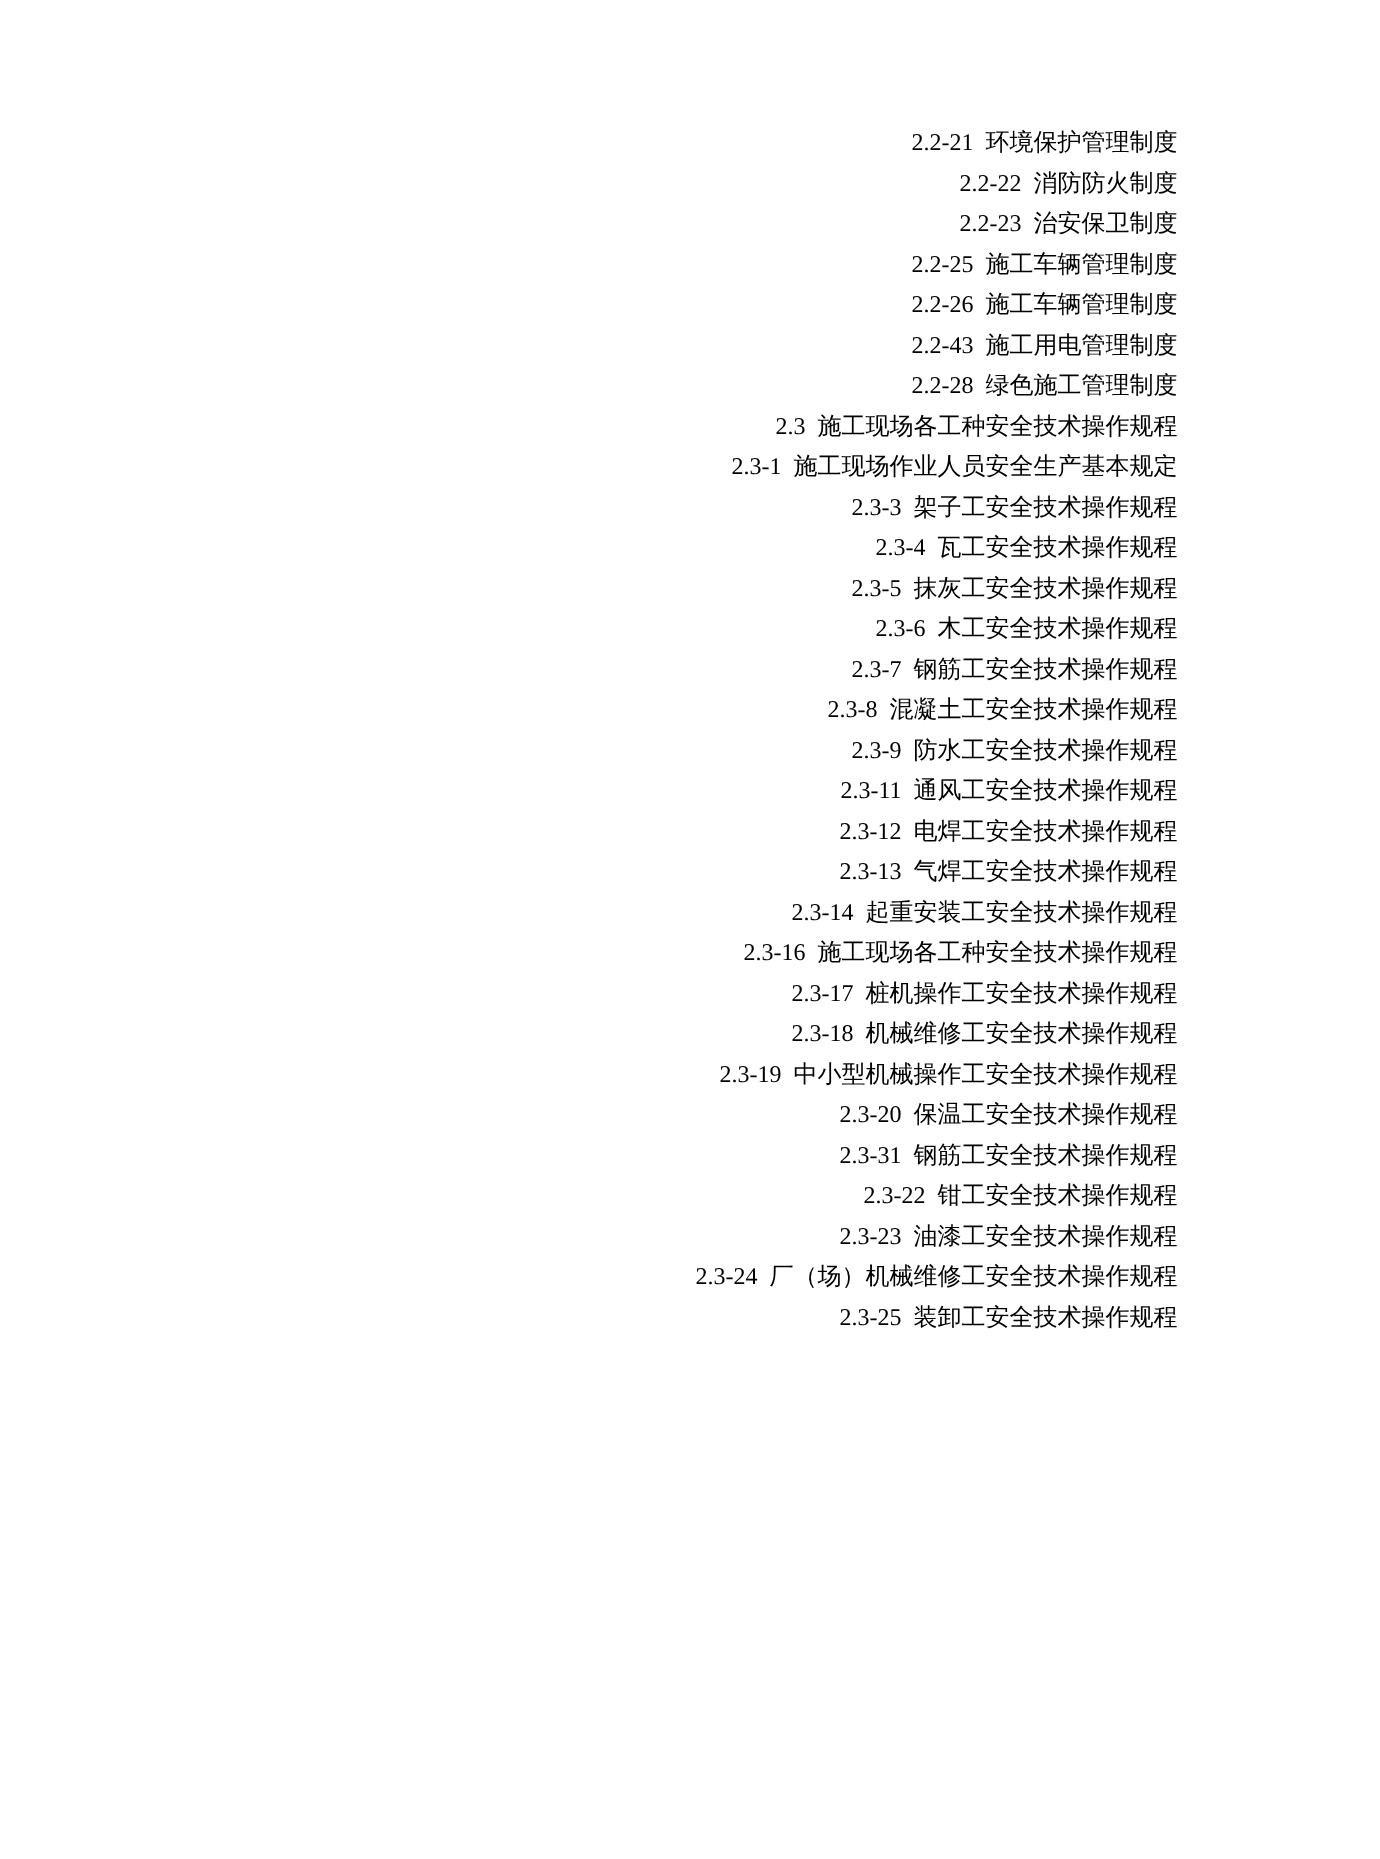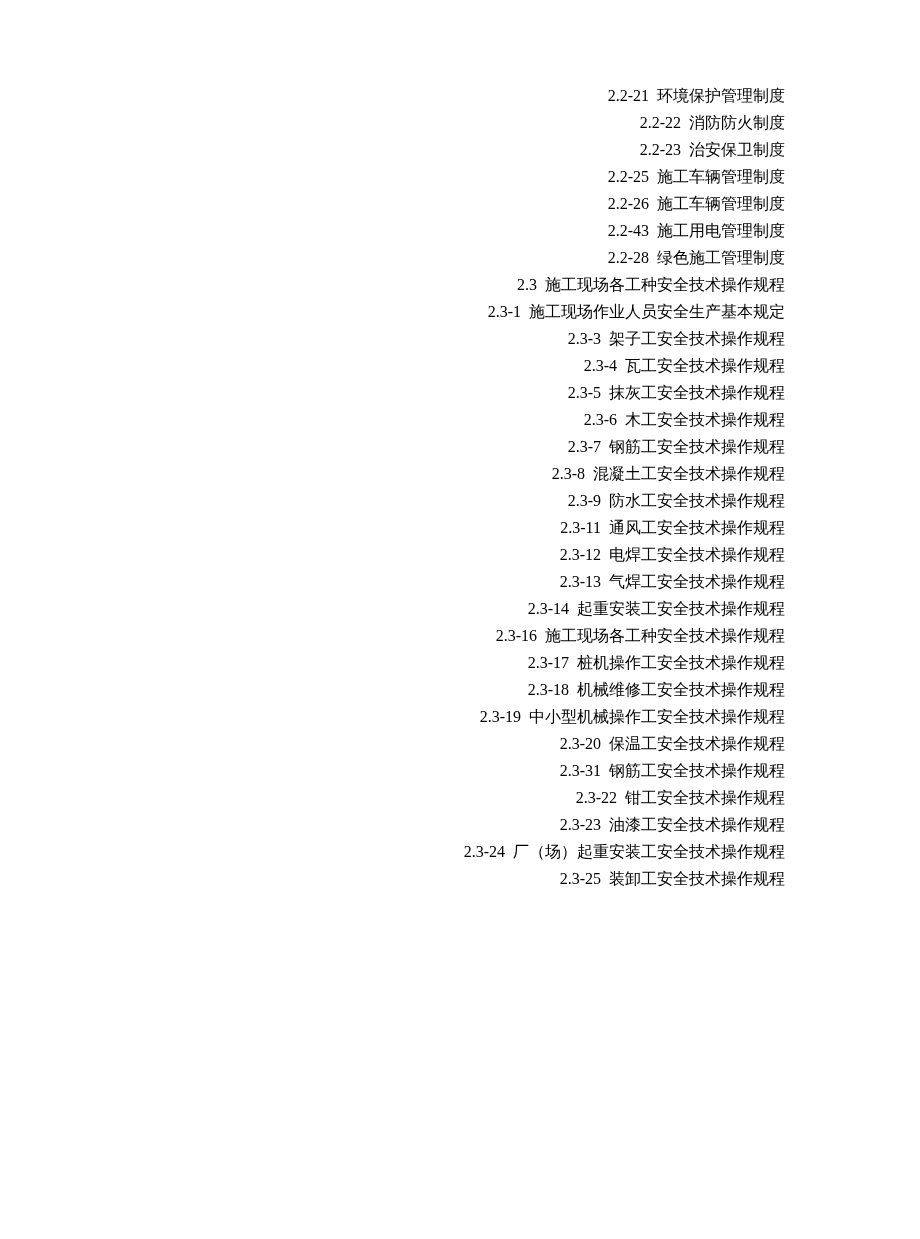--- a/index.html
+++ b/index.html
@@ -56,15 +56,15 @@
     <div class="line"><span class="num">2.3-13</span><span>气焊工安全技术操作规程</span></div>
     <div class="line"><span class="num">2.3-14</span><span>起重安装工安全技术操作规程</span></div>
     <div class="line"><span class="num">2.3-16</span><span>施工现场各工种安全技术操作规程</span></div>
     <div class="line"><span class="num">2.3-17</span><span>桩机操作工安全技术操作规程</span></div>
     <div class="line"><span class="num">2.3-18</span><span>机械维修工安全技术操作规程</span></div>
     <div class="line"><span class="num">2.3-19</span><span>中小型机械操作工安全技术操作规程</span></div>
     <div class="line"><span class="num">2.3-20</span><span>保温工安全技术操作规程</span></div>
     <div class="line"><span class="num">2.3-31</span><span>钢筋工安全技术操作规程</span></div>
     <div class="line"><span class="num">2.3-22</span><span>钳工安全技术操作规程</span></div>
     <div class="line"><span class="num">2.3-23</span><span>油漆工安全技术操作规程</span></div>
-    <div class="line"><span class="num">2.3-24</span><span>厂（场）起重安装工安全技术操作规程</span></div>
+    <div class="line"><span class="num">2.3-24</span><span>厂（场）机械维修工安全技术操作规程</span></div>
     <div class="line"><span class="num">2.3-25</span><span>装卸工安全技术操作规程</span></div>
   </div>
 
 </body></html>

